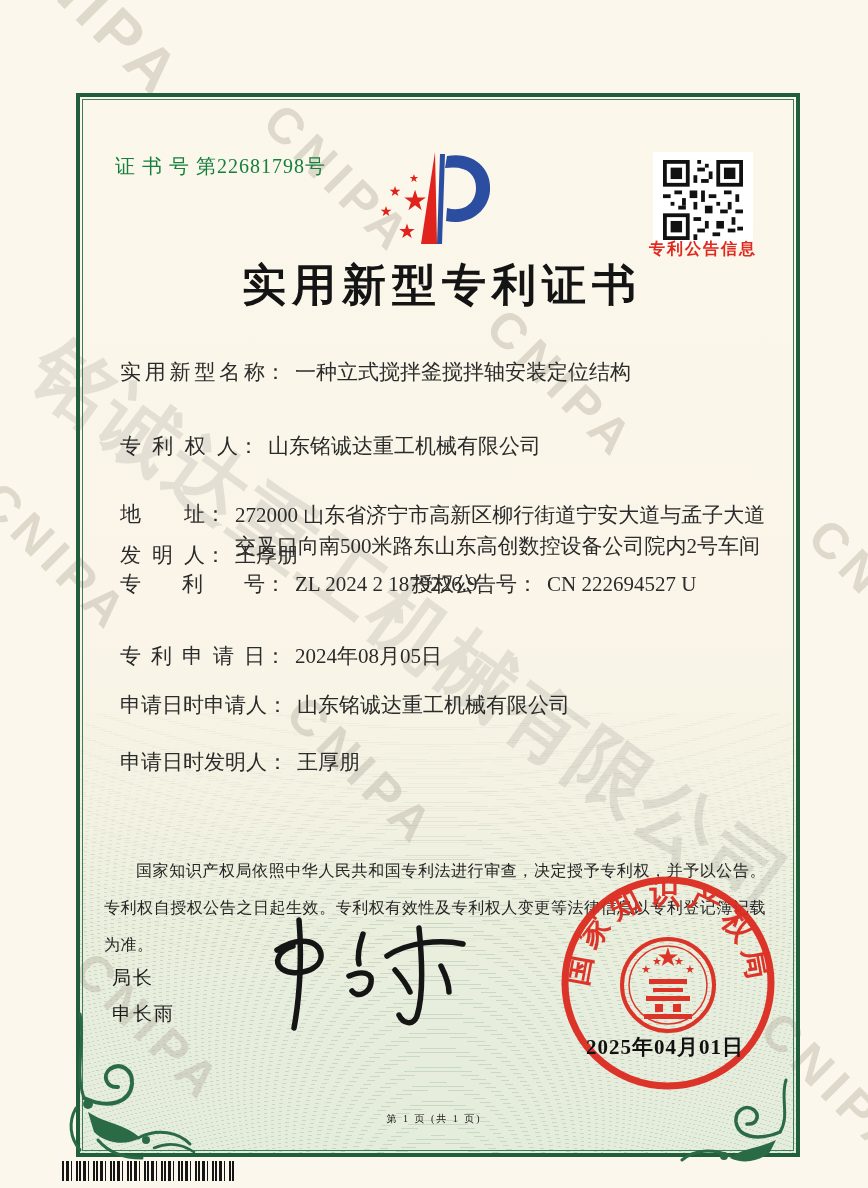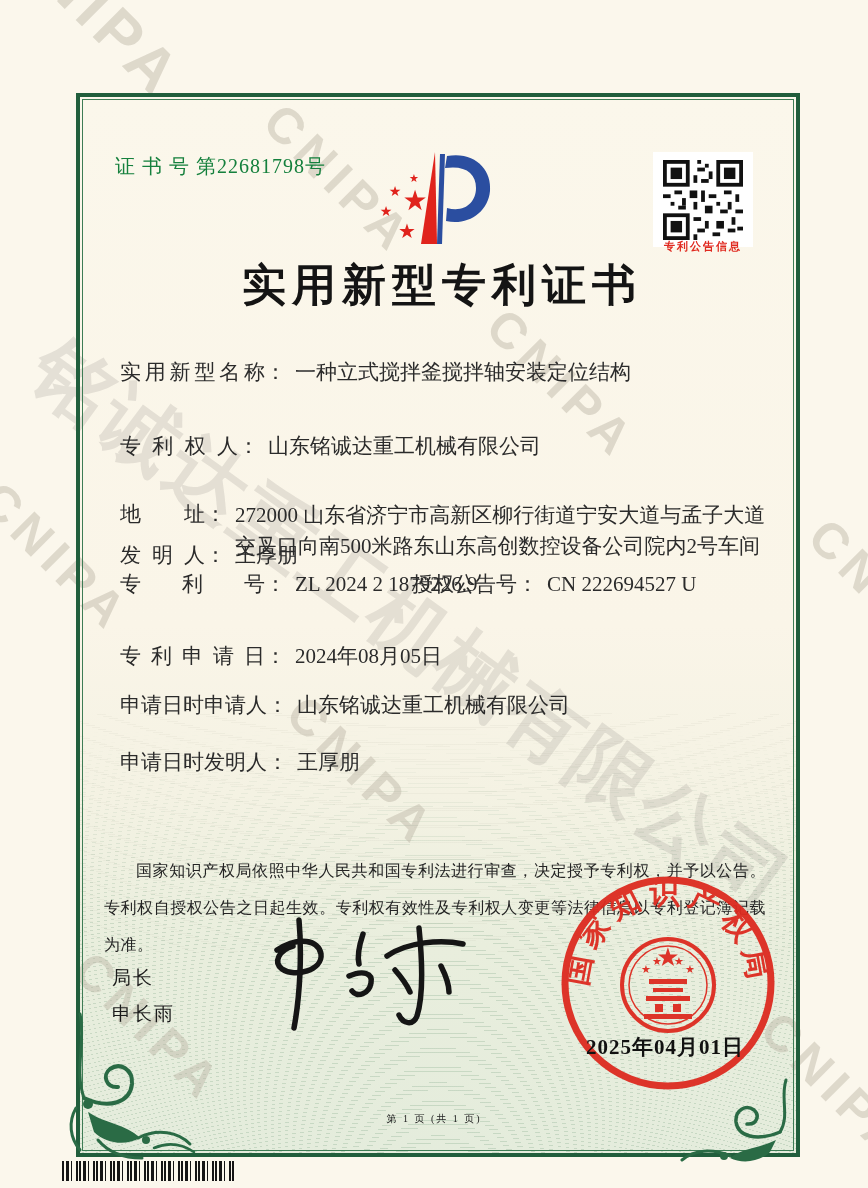--- a/index.html
+++ b/index.html
@@ -51,21 +51,21 @@
   
   .content{position:absolute; inset:0; z-index:4;}
   .cert-number{
     position:absolute; left:115px; top:153px; font-size:20px; letter-spacing:1px; color:#15803d;
   }
   .logo-box{position:absolute; left:378px; top:146px; width:125px; height:106px;}
   .qr-panel{position:absolute; left:653px; top:152px; width:100px; height:95px; background:#fff;}
   .qr-code{position:absolute; left:663px; top:160px; width:80px; height:80px;}
   .qr-label{
     position:absolute; left:633px; top:239px; width:140px; text-align:center;
-    font-size:11px; letter-spacing:2px; color:#e02a20; font-weight:700;
+    font-size:16px; letter-spacing:2px; color:#e02a20; font-weight:700;
   }
   .title{
     position:absolute; left:16px; right:0; top:256px; text-align:center;
     font-size:44px; font-weight:700; letter-spacing:6px; color:#141414;
   }
   .rows{position:absolute; left:120px; top:0; width:660px; font-size:21px; color:#2b2b2b;}
   .row{position:absolute; left:0; white-space:nowrap;}
   .row.wrap{white-space:normal; width:660px;margin-top:16px;}
   .lab{display:inline-block; text-align:justify; text-align-last:justify; vertical-align:top;}
   .w145{width:145px}.w118{width:118px}.w85{width:85px}

